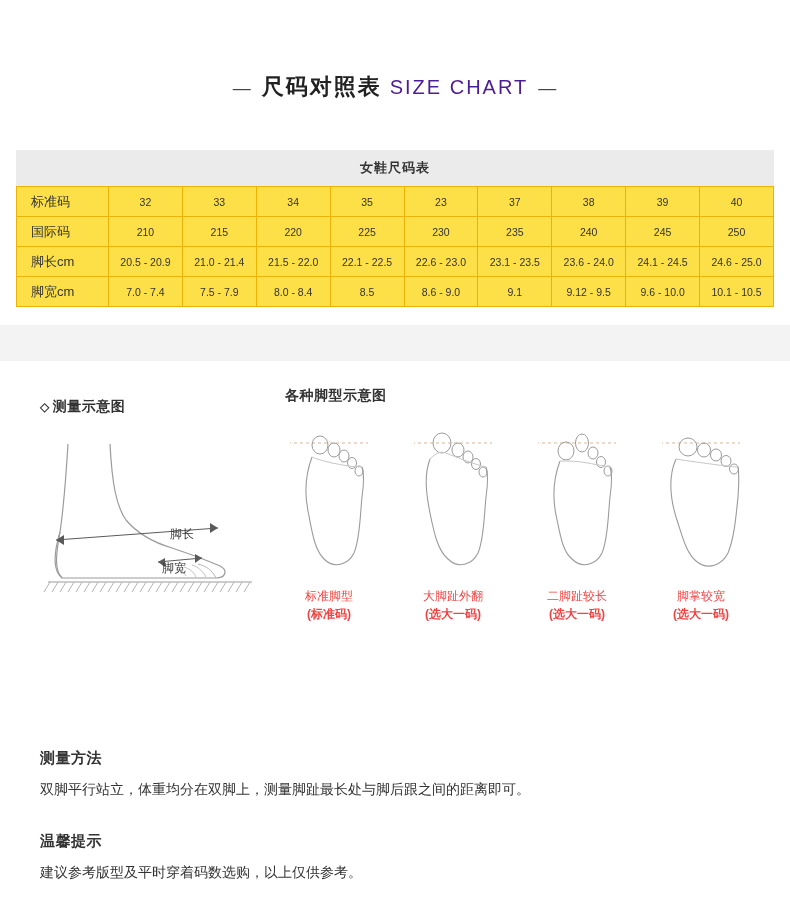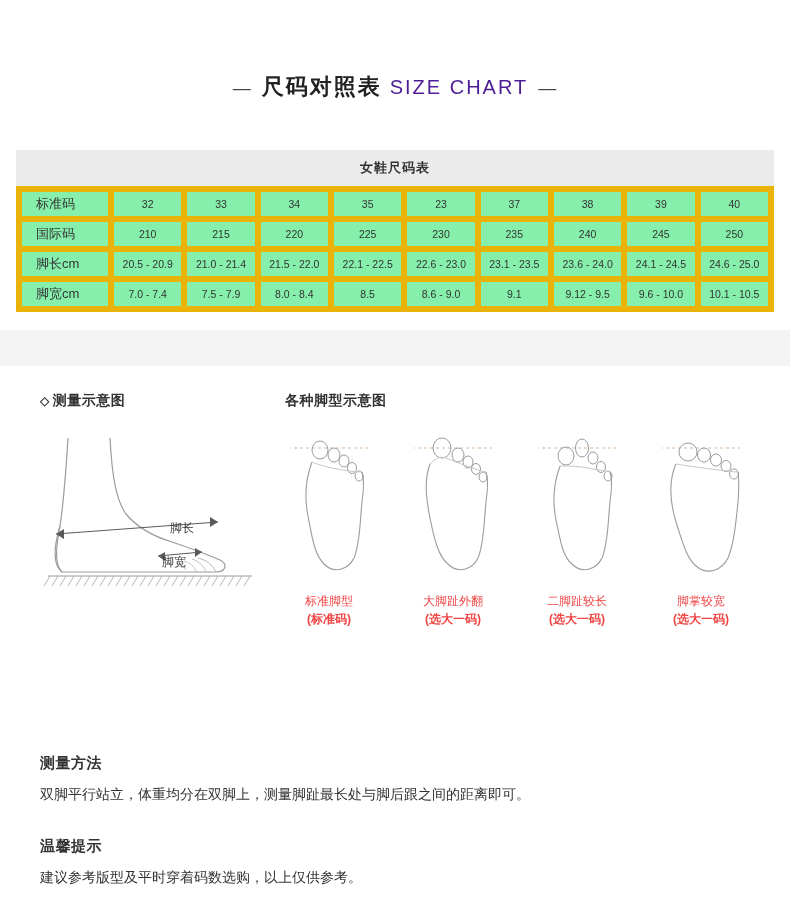--- a/index.html
+++ b/index.html
@@ -57,27 +57,27 @@
   table.size-table caption {
     background: #ebebeb;
     font-size: 13px;
     font-weight: bold;
     color: #333;
     padding: 9px 0;
     letter-spacing: 1px;
   }
   table.size-table th,
   table.size-table td {
-    border: 6px solid #eab308;
+    border: 1px solid #eab308;
     text-align: center;
     font-size: 11px;
     color: #333;
     height: 30px;
     padding: 2px 1px;
-    background: #86efac;
+    background: #fde047;
     white-space: nowrap;
     overflow: hidden;
   }
   table.size-table th.rowhead {
     width: 92px;
     text-align: left;
     padding-left: 14px;
     font-weight: normal;
     font-size: 13px;
   }
@@ -99,21 +99,21 @@
     height: 290px;
   }
   .sec-head {
     font-size: 14px;
     font-weight: bold;
     color: #333;
     letter-spacing: .5px;
   }
   .left-panel {
     position: absolute;
-    left: 40px; top: 0;
+    left: 40px; top: 11px;
     width: 220px;
   }
   .left-panel .sec-head .diamond {
     font-size: 12px;
     padding-right: 3px;
   }
   .foot-side-svg {
     margin-top: 20px;
   }
   .right-panel {

